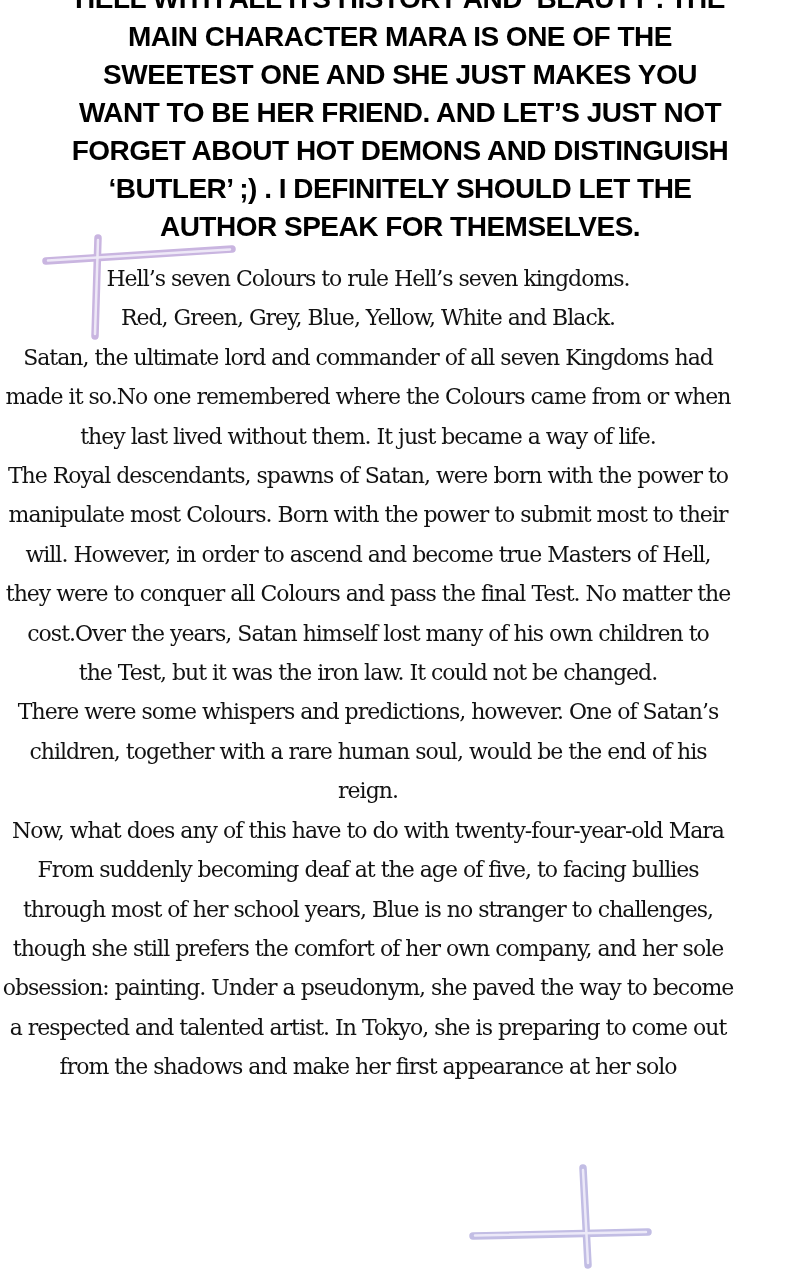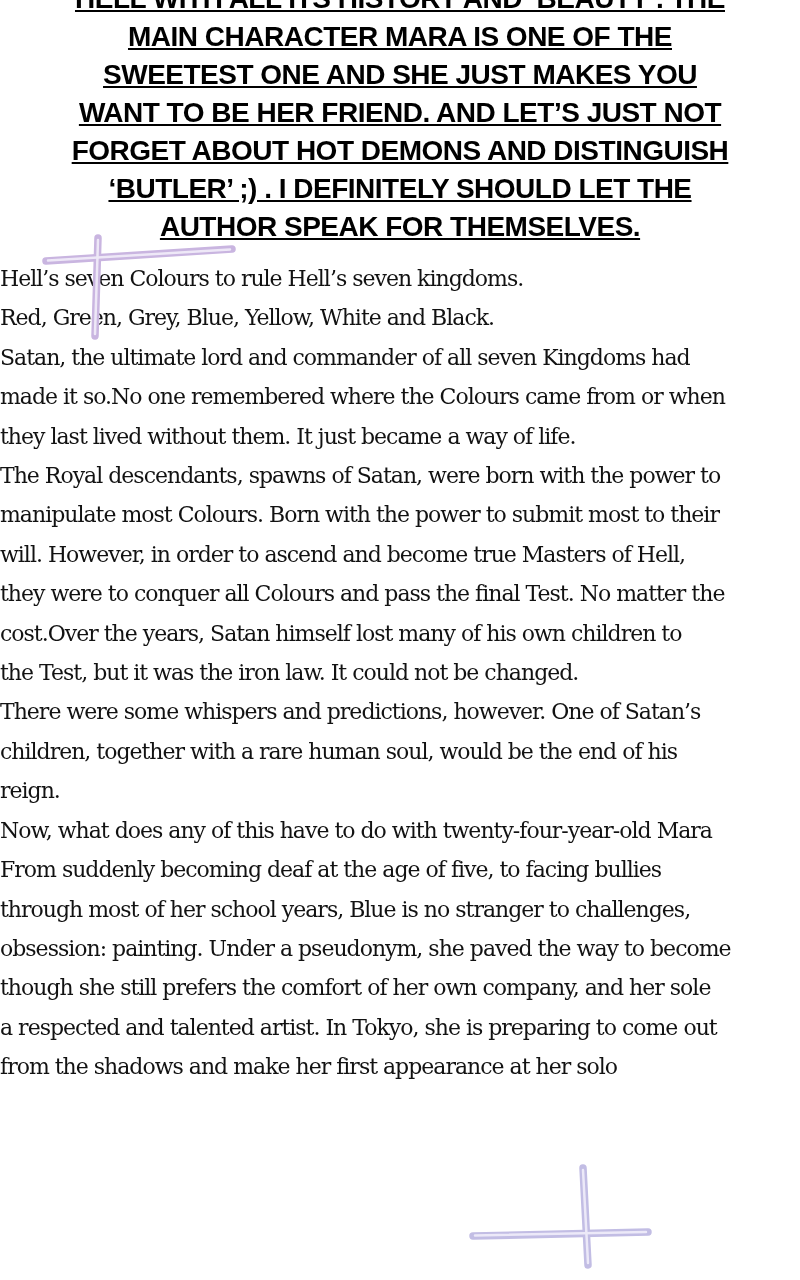--- a/index.html
+++ b/index.html
@@ -22,28 +22,27 @@
     text-align: center;
     font-family: "Liberation Sans", sans-serif;
     font-weight: 700;
     font-size: 28px;
     line-height: 38px;
     letter-spacing: -0.5px;
     color: #000000;
   }
   .review-block .line {
     white-space: nowrap;
-    text-decoration: underline;
   }
   .synopsis-block {
     position: absolute;
     top: 259px;
     left: 0;
     width: 736px;
-    text-align: left;
+    text-align: center;
     font-family: "DejaVu Serif", serif;
     font-weight: 400;
     font-size: 22px;
     line-height: 39.4px;
     letter-spacing: -1px;
     color: #121212;
   }
   .synopsis-block .line {
     white-space: nowrap;
   }
@@ -88,22 +87,22 @@
     <div class="line">will. However, in order to ascend and become true Masters of Hell,</div>
     <div class="line">they were to conquer all Colours and pass the final Test. No matter the</div>
     <div class="line">cost.Over the years, Satan himself lost many of his own children to</div>
     <div class="line">the Test, but it was the iron law. It could not be changed.</div>
     <div class="line">There were some whispers and predictions, however. One of Satan’s</div>
     <div class="line">children, together with a rare human soul, would be the end of his</div>
     <div class="line">reign.</div>
     <div class="line">Now, what does any of this have to do with twenty-four-year-old Mara</div>
     <div class="line">From suddenly becoming deaf at the age of five, to facing bullies</div>
     <div class="line">through most of her school years, Blue is no stranger to challenges,</div>
+    <div class="line">though she still prefers the comfort of her own company, and her sole</div>
     <div class="line">obsession: painting. Under a pseudonym, she paved the way to become</div>
-    <div class="line">though she still prefers the comfort of her own company, and her sole</div>
     <div class="line">a respected and talented artist. In Tokyo, she is preparing to come out</div>
     <div class="line">from the shadows and make her first appearance at her solo</div>
   </div>
 
 <svg class="cross cross-top" viewBox="0 0 215 120">
   <line x1="16" y1="33" x2="202" y2="21" stroke-width="7.5" stroke-linecap="round" stroke="#c9b5e0"></line>
   <line x1="68" y1="10" x2="65" y2="108" stroke-width="7.5" stroke-linecap="round" stroke="#c9b5e0"></line>
   <line x1="18" y1="32.5" x2="200" y2="21.5" stroke-width="2.5" stroke-linecap="round" stroke="#eee8f7"></line>
   <line x1="68" y1="12" x2="65" y2="106" stroke-width="2.5" stroke-linecap="round" stroke="#eee8f7"></line>
 </svg>

